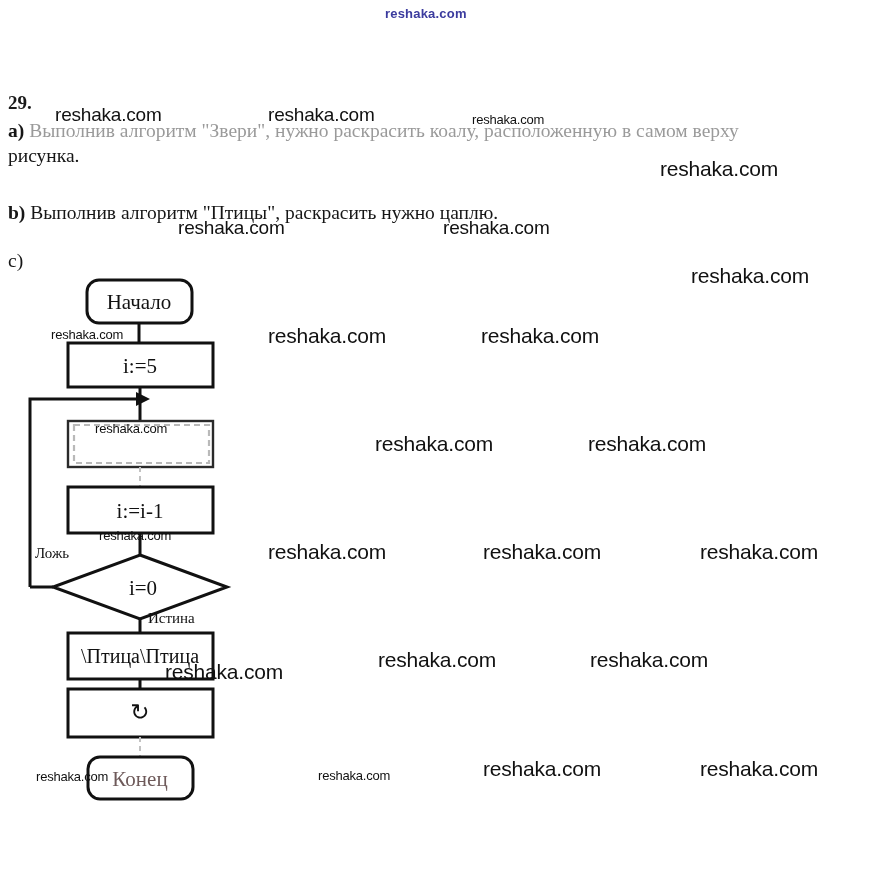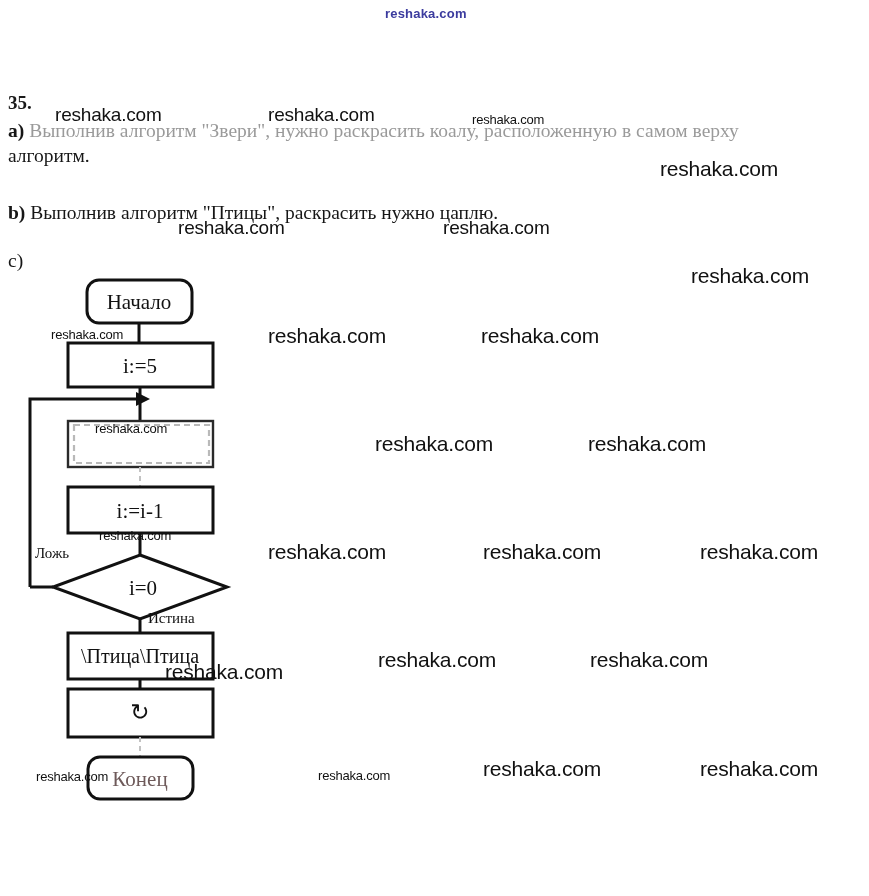--- a/index.html
+++ b/index.html
@@ -105,26 +105,26 @@
     fill: none;
   }
   .conn.ghost { stroke: #c2c2c2; stroke-width: 2; stroke-dasharray: 5 4; }
   .arrow-head { fill: #111111; }
 </style>
 </head>
 <body>
 
 <div class="page">
 
-  <div class="prob-num">35.</div>
+  <div class="prob-num">29.</div>
 
   <div class="para para-a">
     <b>a)</b>
     <span class="ghost">Выполнив алгоритм "Звери", нужно раскрасить  коалу, расположенную в самом верху</span><br>
-    <span>алгоритм.</span>
+    <span>рисунка.</span>
   </div>
 
   <div class="para para-b">
     <b>b)</b>
     <span>Выполнив алгоритм "Птицы", раскрасить нужно цаплю.</span>
   </div>
 
   <div class="para para-c">
     <span>c)</span>
   </div>

